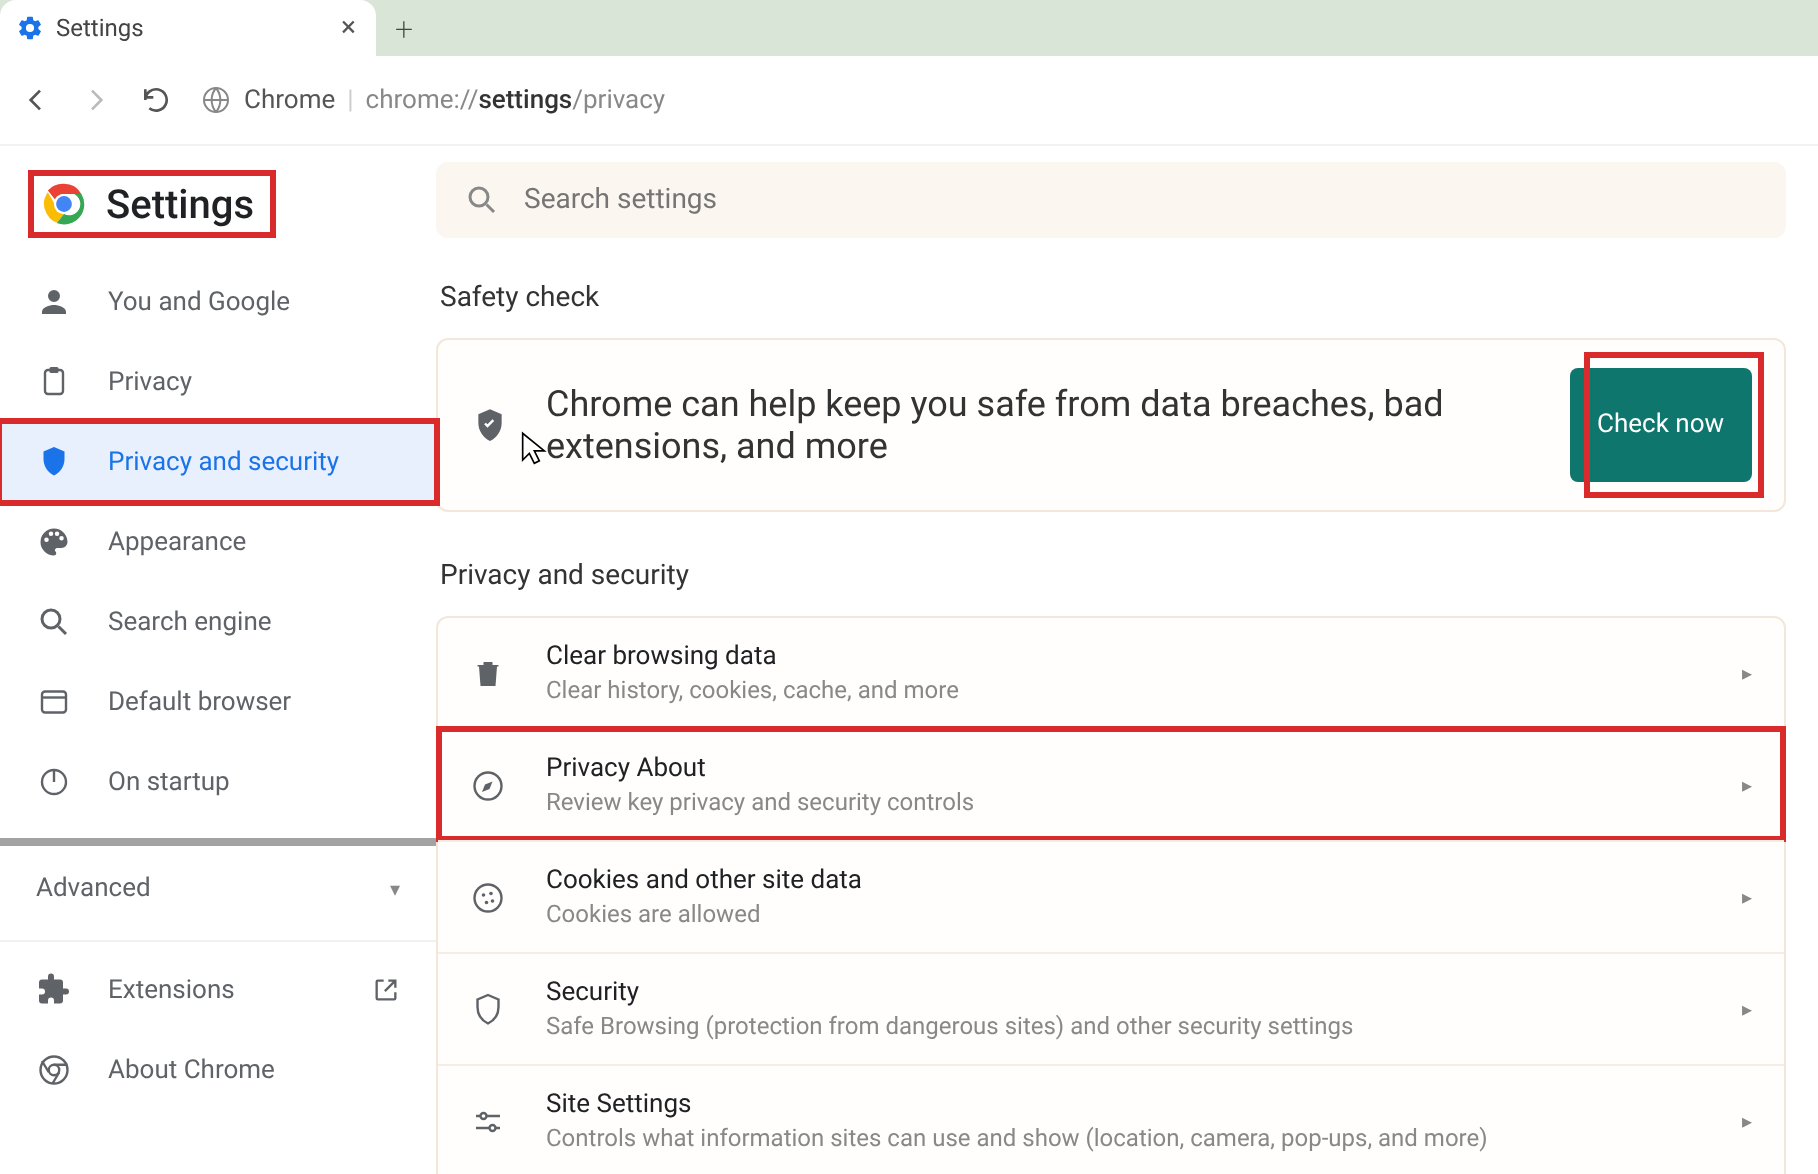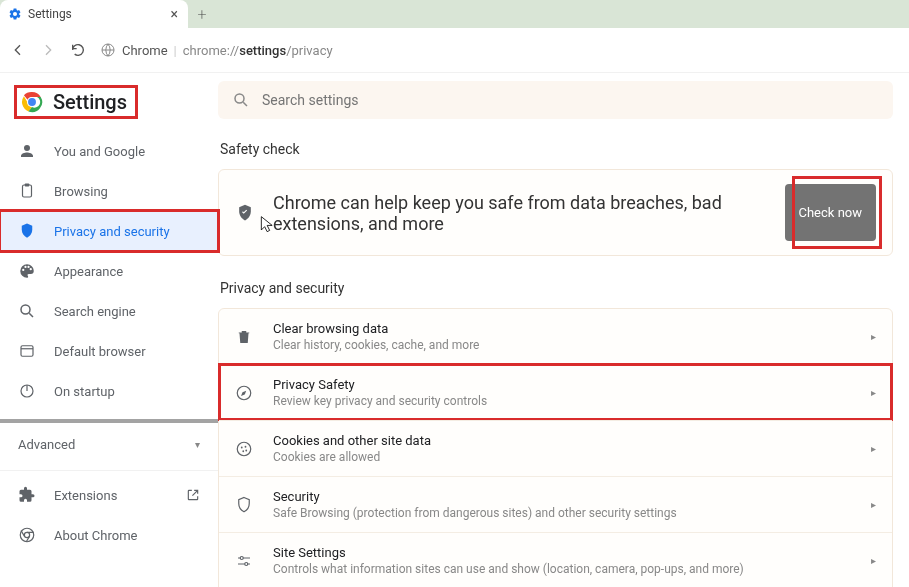--- a/index.html
+++ b/index.html
@@ -48,21 +48,21 @@
     .searchbar { background: #fcf6f0; border-radius: 6px; padding: 10px 14px; display: flex; align-items: center; gap: 12px; margin-bottom: 22px; }
     .searchbar input { border: none; background: transparent; outline: none; font-size: 14px; color: #5f6368; flex: 1; }
     .search-icon { width: 18px; height: 18px; color: #888; }
     
     .section-title { font-size: 14px; color: #333; margin-bottom: 12px; padding-left: 2px; }
     
     .card { border: 1px solid #f2e7da; background: #fffefc; border-radius: 6px; margin-bottom: 24px; }
     .safety-row { display: flex; align-items: center; padding: 14px 16px; gap: 18px; position: relative; }
     .safety-row .icon { width: 20px; height: 20px; color: #5f6368; }
     .safety-row .txt { flex: 1; font-size: 18px; color: #333; }
-    .check-btn { background: #737373; color: #fff; border: none; border-radius: 4px; padding: 21px 14px; font-size: 13px; cursor: pointer; }
+    .check-btn { background: #0f766e; color: #fff; border: none; border-radius: 4px; padding: 21px 14px; font-size: 13px; cursor: pointer; }
     .check-btn-hl { position: absolute; right: 10px; top: 6px; bottom: 6px; width: 90px; border: 3px solid #d92b2b; pointer-events: none; }
     
     .list-row { display: flex; align-items: center; padding: 12px 16px; gap: 18px; cursor: pointer; position: relative; }
     .list-row + .list-row { border-top: 1px solid #f4ede3; }
     .list-row .icon { width: 20px; height: 20px; color: #5f6368; flex-shrink: 0; display: flex; align-items: center; }
     .list-row .body { flex: 1; }
     .list-row .title { font-size: 13px; color: #202124; margin-bottom: 2px; }
     .list-row .sub { font-size: 12px; color: #888; }
     .list-row .arrow { font-size: 10px; color: #888; }
     .list-row.hl { outline: 3px solid #d92b2b; outline-offset: -2px; }
@@ -139,21 +139,21 @@
         </span>
       <span class="label">You and Google</span>
     </div>
     <div class="nav-item">
       <span class="nic">
           <svg viewBox="0 0 24 24" width="18" height="18">
             <rect x="6" y="4" width="12" height="16" rx="2" fill="none" stroke="#5f6368" stroke-width="1.6"></rect>
             <rect x="9" y="2" width="6" height="4" rx="1" fill="#5f6368"></rect>
           </svg>
         </span>
-      <span class="label">Browsing</span>
+      <span class="label">Privacy</span>
     </div>
     <div class="nav-item selected hl-wrap">
       <span class="nic">
           <svg viewBox="0 0 24 24" width="18" height="18">
             <path fill="#1a73e8" d="M12 2l7 3v5c0 5-3 9-7 11-4-2-7-6-7-11V5z"></path>
           </svg>
         </span>
       <span class="label">Privacy and security</span>
     </div>
     <div class="nav-item">
@@ -264,21 +264,21 @@
         <span class="arrow">▸</span>
       </div>
       <div class="list-row hl">
         <span class="icon">
             <svg viewBox="0 0 24 24" width="18" height="18">
               <circle cx="12" cy="12" r="9" fill="none" stroke="#5f6368" stroke-width="1.6"></circle>
               <path fill="#5f6368" d="M15 9l-2 5-5 2 2-5z"></path>
             </svg>
           </span>
         <div class="body">
-            <div class="title">Privacy Safety</div>
+            <div class="title">Privacy About</div>
             <div class="sub">Review key privacy and security controls</div>
           </div>
         <span class="arrow">▸</span>
       </div>
       <div class="list-row">
         <span class="icon">
             <svg viewBox="0 0 24 24" width="18" height="18">
               <circle cx="12" cy="12" r="9" fill="none" stroke="#5f6368" stroke-width="1.6"></circle>
               <circle cx="9" cy="10" r="1.2" fill="#5f6368"></circle>
               <circle cx="14" cy="9" r="1.2" fill="#5f6368"></circle>

